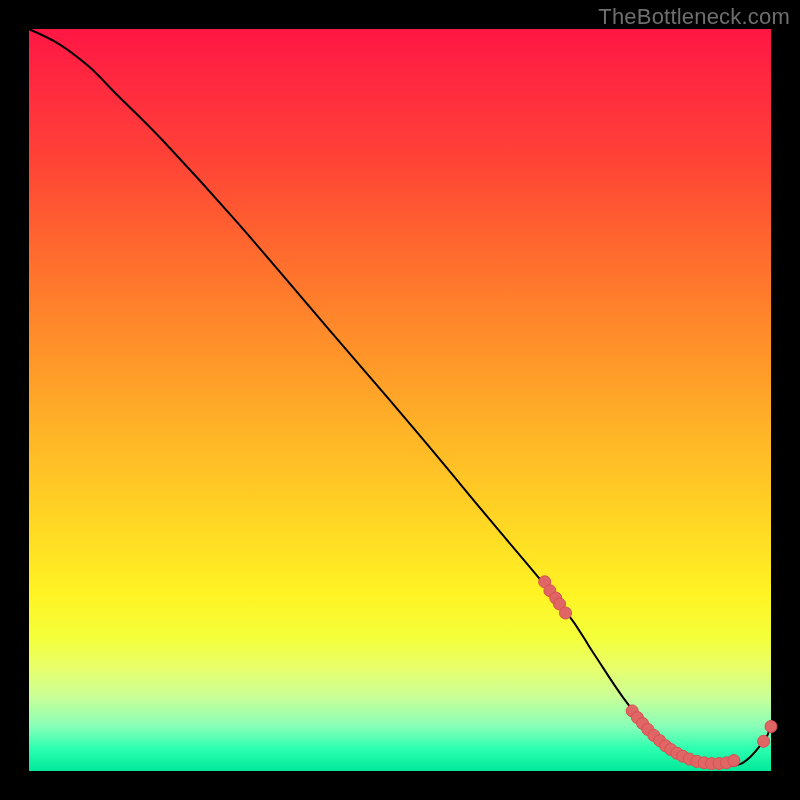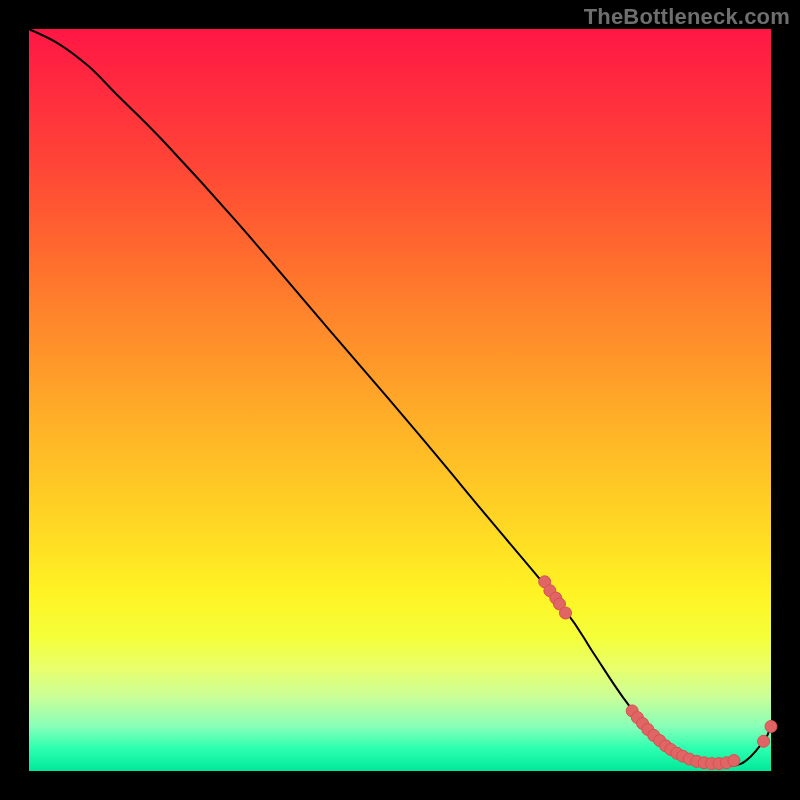--- a/index.html
+++ b/index.html
@@ -16,21 +16,21 @@
     width: 800px;
     height: 800px;
     background: #000;
   }
   .watermark {
     position: absolute;
     top: 4px;
     right: 10px;
     color: #6e6e6e;
     font-size: 22px;
-    font-weight: 700;
+    font-weight: 400;
     letter-spacing: 0.2px;
     z-index: 10;
   }
   .plot {
     position: absolute;
     left: 29px;
     top: 29px;
     width: 742px;
     height: 742px;
     background: linear-gradient(to bottom,

